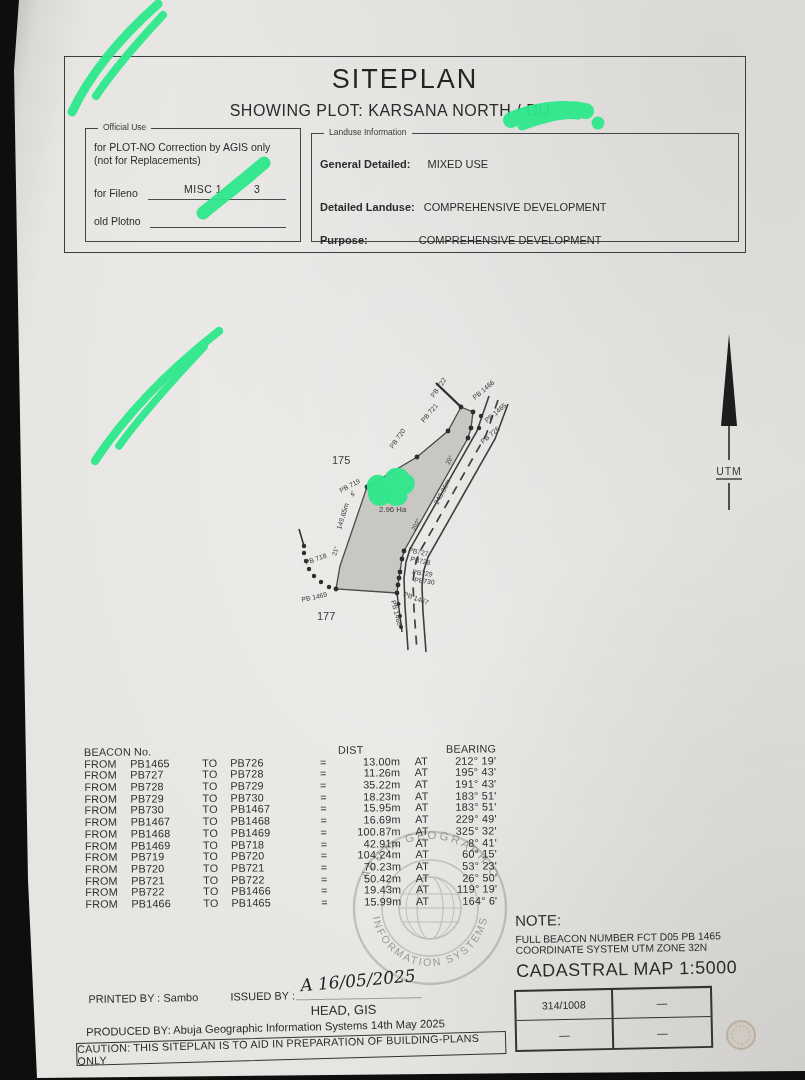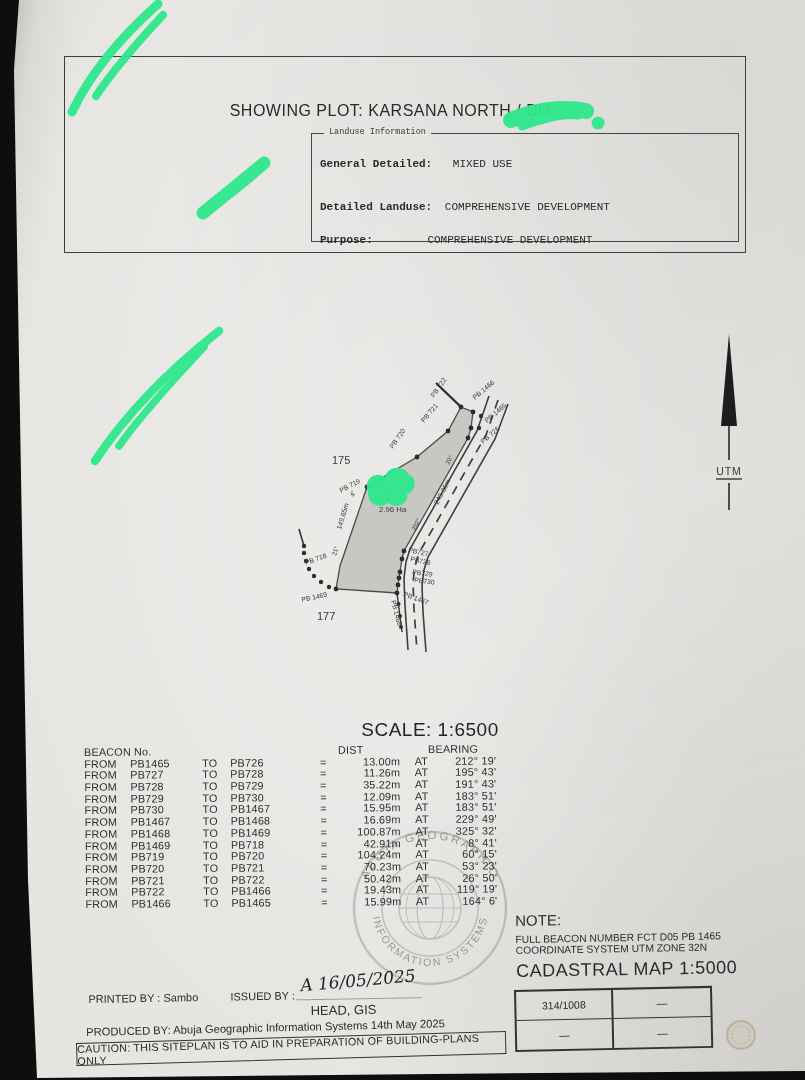--- a/index.html
+++ b/index.html
@@ -23,24 +23,36 @@
   .hand{font-family:"DejaVu Serif",serif;font-style:italic;color:#1f1f1f;}
 </style>
 </head>
 <body>
 
 <div id="scene">
   <div id="page">
 
     <div class="abs" style="left:64px;top:56px;width:682px;height:197px;border:1.5px solid #3d3d3d;"></div>
 
+    <div class="abs" style="left:105px;top:64px;width:600px;text-align:center;font-size:27px;letter-spacing:2px;color:#242424;">SITEPLAN</div>
     <div class="abs" style="left:80px;top:102px;width:620px;text-align:center;font-size:16px;letter-spacing:0.5px;color:#2a2a2a;">SHOWING PLOT:  KARSANA NORTH / DU</div>
 
-
-    <div class="abs" style="left:311px;top:133px;width:428px;height:109px;border:1.3px solid #454545;font-family:Liberation Mono, monospace;">
+    <div class="abs" style="left:85px;top:128px;width:216px;height:114px;border:1.3px solid #454545;">
+      <span class="boxlabel">Official Use</span>
+      <div class="abs" style="left:8px;top:12px;font-size:10.5px;">for PLOT-NO Correction by AGIS only</div>
+      <div class="abs" style="left:8px;top:25px;font-size:10.5px;">(not for Replacements)</div>
+      <div class="abs" style="left:8px;top:58px;font-size:10.5px;">for Fileno</div>
+      <div class="abs" style="left:62px;top:70px;width:138px;border-bottom:1.3px solid #4a4a4a;"></div>
+      <div class="abs" style="left:98px;top:54px;font-size:10.5px;letter-spacing:0.5px;">MISC 1</div>
+      <div class="abs" style="left:168px;top:54px;font-size:10.5px;">3</div>
+      <div class="abs" style="left:8px;top:86px;font-size:10.5px;">old Plotno</div>
+      <div class="abs" style="left:64px;top:98px;width:136px;border-bottom:1.3px solid #4a4a4a;"></div>
+    </div>
+
+    <div class="abs" style="left:311px;top:133px;width:428px;height:109px;border:1.3px solid #454545;">
       <span class="boxlabel">Landuse Information</span>
       <div class="abs" style="left:8px;top:24px;font-size:11px;">
         <b>General Detailed:</b>
         <span style="margin-left:14px;">MIXED USE</span>
       </div>
       <div class="abs" style="left:8px;top:50px;font-size:11px;margin-top:17px;">
         <b>Detailed Landuse:</b>
         <span style="margin-left:6px;">COMPREHENSIVE DEVELOPMENT</span>
       </div>
       <div class="abs" style="left:8px;top:76px;font-size:11px;margin-top:24px;">
@@ -125,21 +137,20 @@
       <g font-size="7">
         <text x="341" y="530" transform="rotate(-73 341 530)">149.65m</text>
         <text x="336" y="556" font-size="6.2" transform="rotate(-73 336 556)">21°</text>
         <text x="354" y="497" font-size="6.2" transform="rotate(-73 354 497)">4°</text>
         <text x="438" y="505" transform="rotate(-62 438 505)">243.36m</text>
         <text x="415" y="531" font-size="6.2" transform="rotate(-62 415 531)">202°</text>
         <text x="449" y="465" font-size="6.2" transform="rotate(-62 449 465)">20°</text>
       </g>
     </svg>
 
-    <div class="abs" style="left:280px;top:719px;width:300px;text-align:center;font-size:19px;letter-spacing:0.5px;color:#242424;">SCALE: 1:6500</div>
 
     <svg class="abs" style="left:340px;top:818px;opacity:0.45;" width="180" height="180" viewBox="335 813 180 180">
       <defs>
         <path id="arcTop" d="M 356,903 A 69,69 0 0 1 494,903"></path>
         <path id="arcBot" d="M 367,903 A 58,58 0 0 0 483,903"></path>
       </defs>
       <circle cx="425" cy="903" r="76" fill="none" stroke="#8f8f8b" stroke-width="2.5"></circle>
       <circle cx="425" cy="903" r="48" fill="none" stroke="#8f8f8b" stroke-width="1.5"></circle>
       <circle cx="425" cy="903" r="31" fill="none" stroke="#8f8f8b" stroke-width="1.5"></circle>
       <ellipse cx="425" cy="903" rx="13" ry="31" fill="none" stroke="#8f8f8b" stroke-width="1.2"></ellipse>
@@ -154,21 +165,21 @@
         <textPath href="#arcBot" startOffset="50%" text-anchor="middle">INFORMATION SYSTEMS</textPath>
       </text>
     </svg>
 
     <div class="abs" style="left:84px;top:746px;width:420px;transform:rotate(-0.5deg);transform-origin:left top;">
       <div class="trow">
         <span style="grid-column:1/5">BEACON No.</span>
         <span></span>
         <span style="text-align:left">DIST</span>
         <span></span>
-        <span style="text-align:left">BEARING</span>
+        <span style="text-align:right">BEARING</span>
       </div>
       <div class="trow">
         <span>FROM</span>
           <span>PB1465</span>
           <span>TO</span>
           <span>PB726</span>
           <span class="c-eq">=</span>
           <span class="c-d">13.00m</span>
           <span class="c-at">AT</span>
           <span class="c-br">212° 19'</span>
@@ -192,21 +203,21 @@
           <span class="c-d">35.22m</span>
           <span class="c-at">AT</span>
           <span class="c-br">191° 43'</span>
       </div>
       <div class="trow">
         <span>FROM</span>
           <span>PB729</span>
           <span>TO</span>
           <span>PB730</span>
           <span class="c-eq">=</span>
-          <span class="c-d">12.09m</span>
+          <span class="c-d">18.23m</span>
           <span class="c-at">AT</span>
           <span class="c-br">183° 51'</span>
       </div>
       <div class="trow">
         <span>FROM</span>
           <span>PB730</span>
           <span>TO</span>
           <span>PB1467</span>
           <span class="c-eq">=</span>
           <span class="c-d">15.95m</span>

